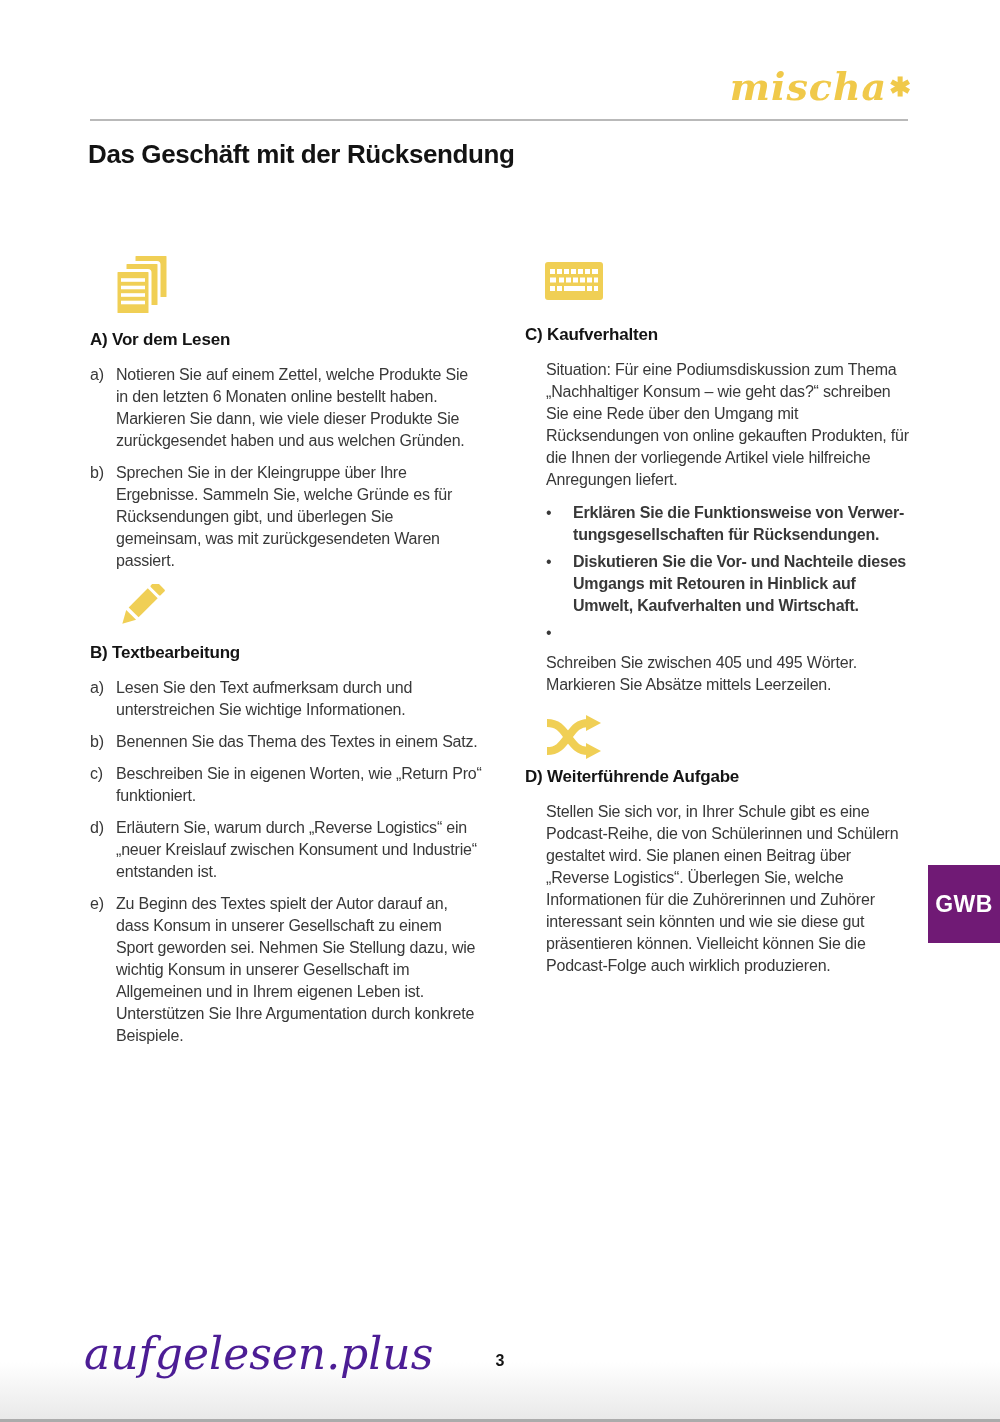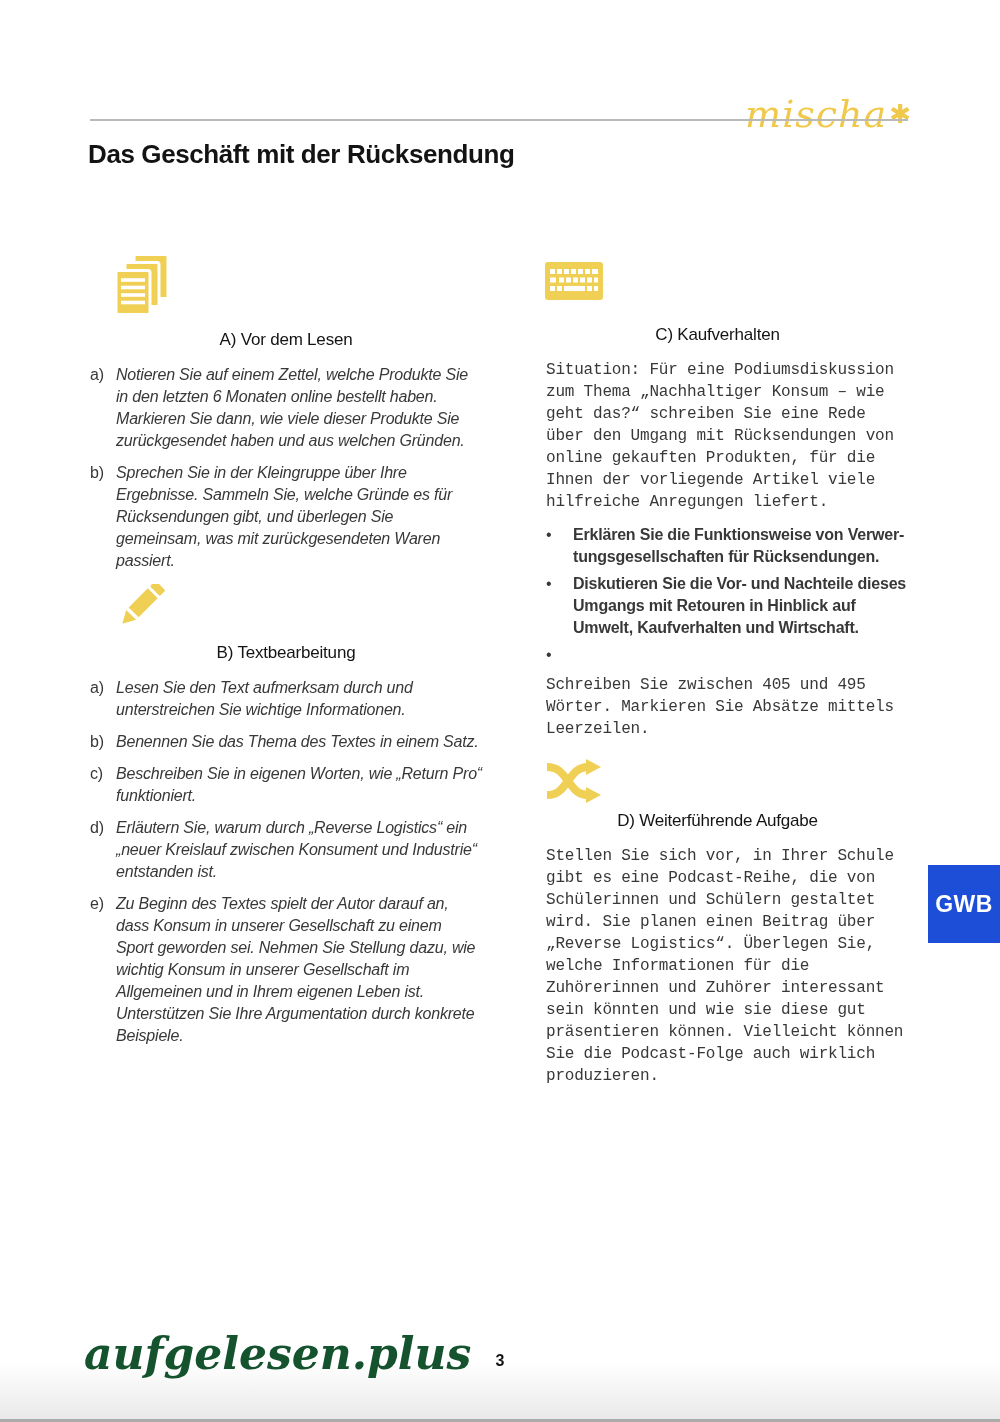--- a/index.html
+++ b/index.html
@@ -10,24 +10,23 @@
     color:#383838;
     position:relative;
     overflow:hidden;
   }
   .page{position:relative;width:1000px;height:1422px;}
 
   
   .mischa-logo{
     position:absolute;top:68px;right:88px;
     font-family:"DejaVu Serif", serif;
-    font-style:italic;font-weight:normal;
+    font-style:italic;font-weight:bold;
     font-size:38px;color:#F0C94A;letter-spacing:1px;
     line-height:1;
-    margin-top:27px;
   }
   .mischa-logo .mark{font-style:normal;font-size:26px;vertical-align:4px;margin-left:2px;}
   .header-rule{
     position:absolute;left:90px;top:119px;width:818px;height:2px;background:#b9b9b9;
   }
 
   
   .page-title{
     position:absolute;left:88px;top:139px;margin:0;
     font-size:26px;font-weight:bold;color:#131313;letter-spacing:-0.4px;
@@ -39,53 +38,53 @@
   .col-right{left:525px;width:385px;}
 
   .task-icon{display:block;color:#F0CF55;}
   .icon-docs{margin:3px 0 14px 24px;}
   .icon-pencil{margin:12px 0 4px 24px;}
   .icon-keyboard{margin:12px 0 24px 20px;}
   .icon-shuffle{margin:18px 0 6px 20px;}
 
   h2{
     margin:0 0 13px 0;
-    font-size:17px;font-weight:normal;color:#141414;letter-spacing:-0.2px;text-align:center;
+    font-size:17px;font-weight:bold;color:#141414;letter-spacing:-0.2px;
   }
   .body-text{font-size:16px;line-height:22px;letter-spacing:-0.2px;}
 
   .item{display:flex;margin-bottom:10px;}
   .item .label{flex:0 0 26px;}
-  .item .text{flex:1;font-style:italic;}
-
-  p.para{margin:7px 0 11px 0;padding-left:21px;font-family:Liberation Mono, monospace;}
+  .item .text{flex:1;}
+
+  p.para{margin:7px 0 11px 0;padding-left:21px;}
   .bullets{list-style:none;margin:0 0 8px 0;padding:0;}
   .bullets li{display:flex;margin-bottom:5px;}
   .bullets .dot{flex:0 0 27px;padding-left:21px;box-sizing:content-box;width:6px;}
   .bullets .btext{flex:1;font-weight:bold;}
 
   
   .gwb-badge{
     position:absolute;left:928px;top:865px;width:72px;height:78px;
-    background:#1d4ed8;color:#ffffff;
+    background:#701a75;color:#ffffff;
     display:flex;align-items:center;justify-content:center;
     font-size:23px;font-weight:bold;letter-spacing:0.5px;
   }
 
   
   .footer-fade{
     position:absolute;left:0;bottom:0;width:1000px;height:60px;
     background:linear-gradient(#ffffff, #e9e9e9);
     border-bottom:3px solid #ababab;box-sizing:border-box;
   }
   .aufgelesen-logo{
     position:absolute;left:84px;top:1328px;
     font-family:"DejaVu Serif", serif;
-    font-style:italic;font-weight:bold;
-    font-size:44px;color:#14532d;letter-spacing:0px;
+    font-style:italic;font-weight:normal;
+    font-size:44px;color:#4c1d95;letter-spacing:0px;
     line-height:1.2;
   }
   .page-number{
     position:absolute;left:0;top:1352px;width:1000px;
     text-align:center;font-size:16px;font-weight:bold;color:#131313;
   }
 </style>
 </head>
 <body>
 

